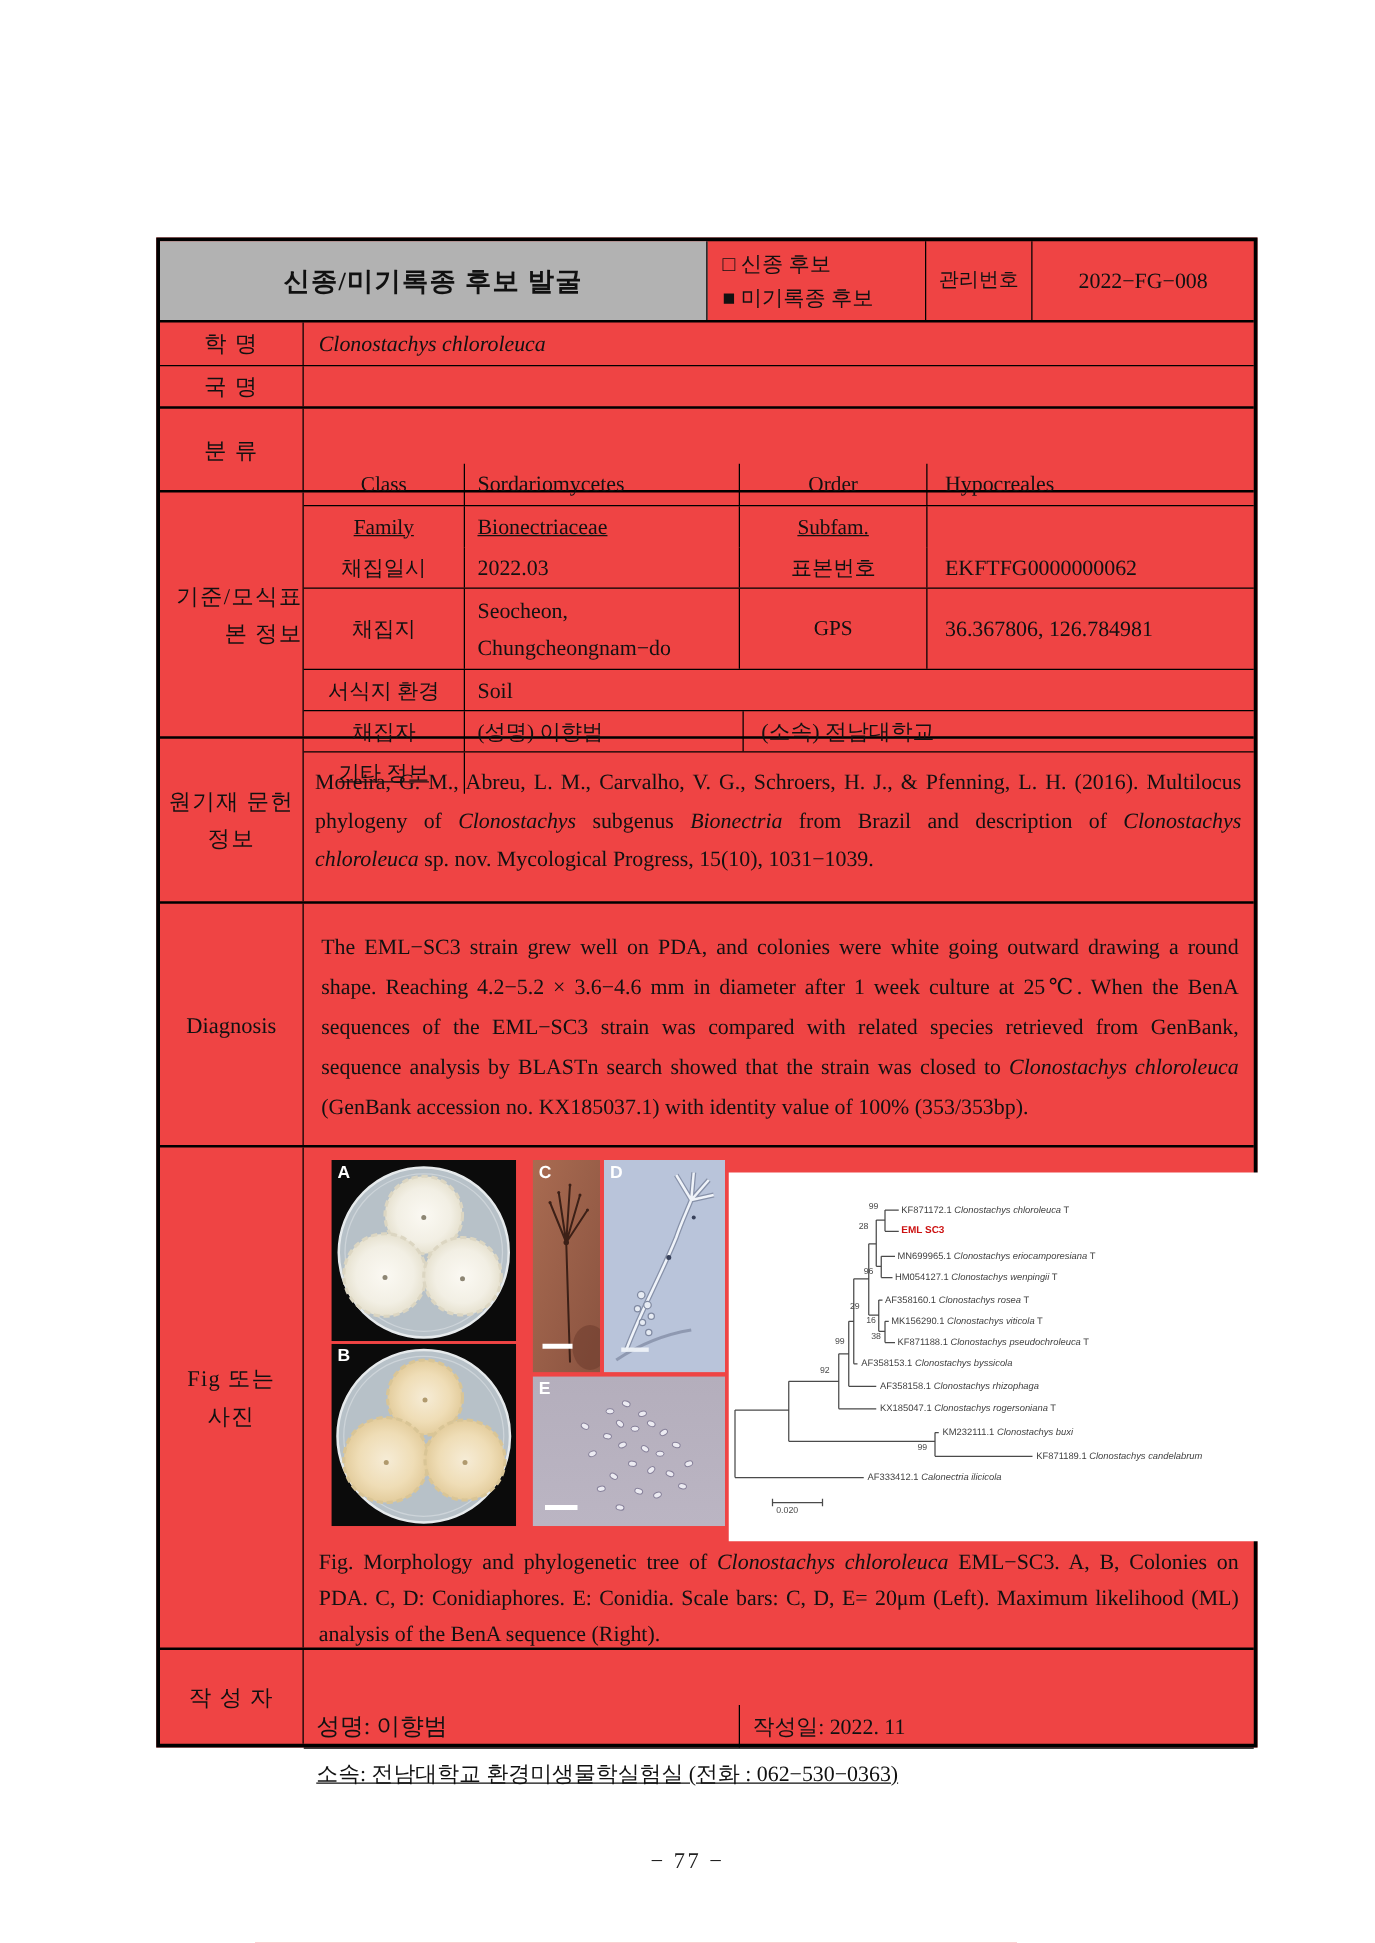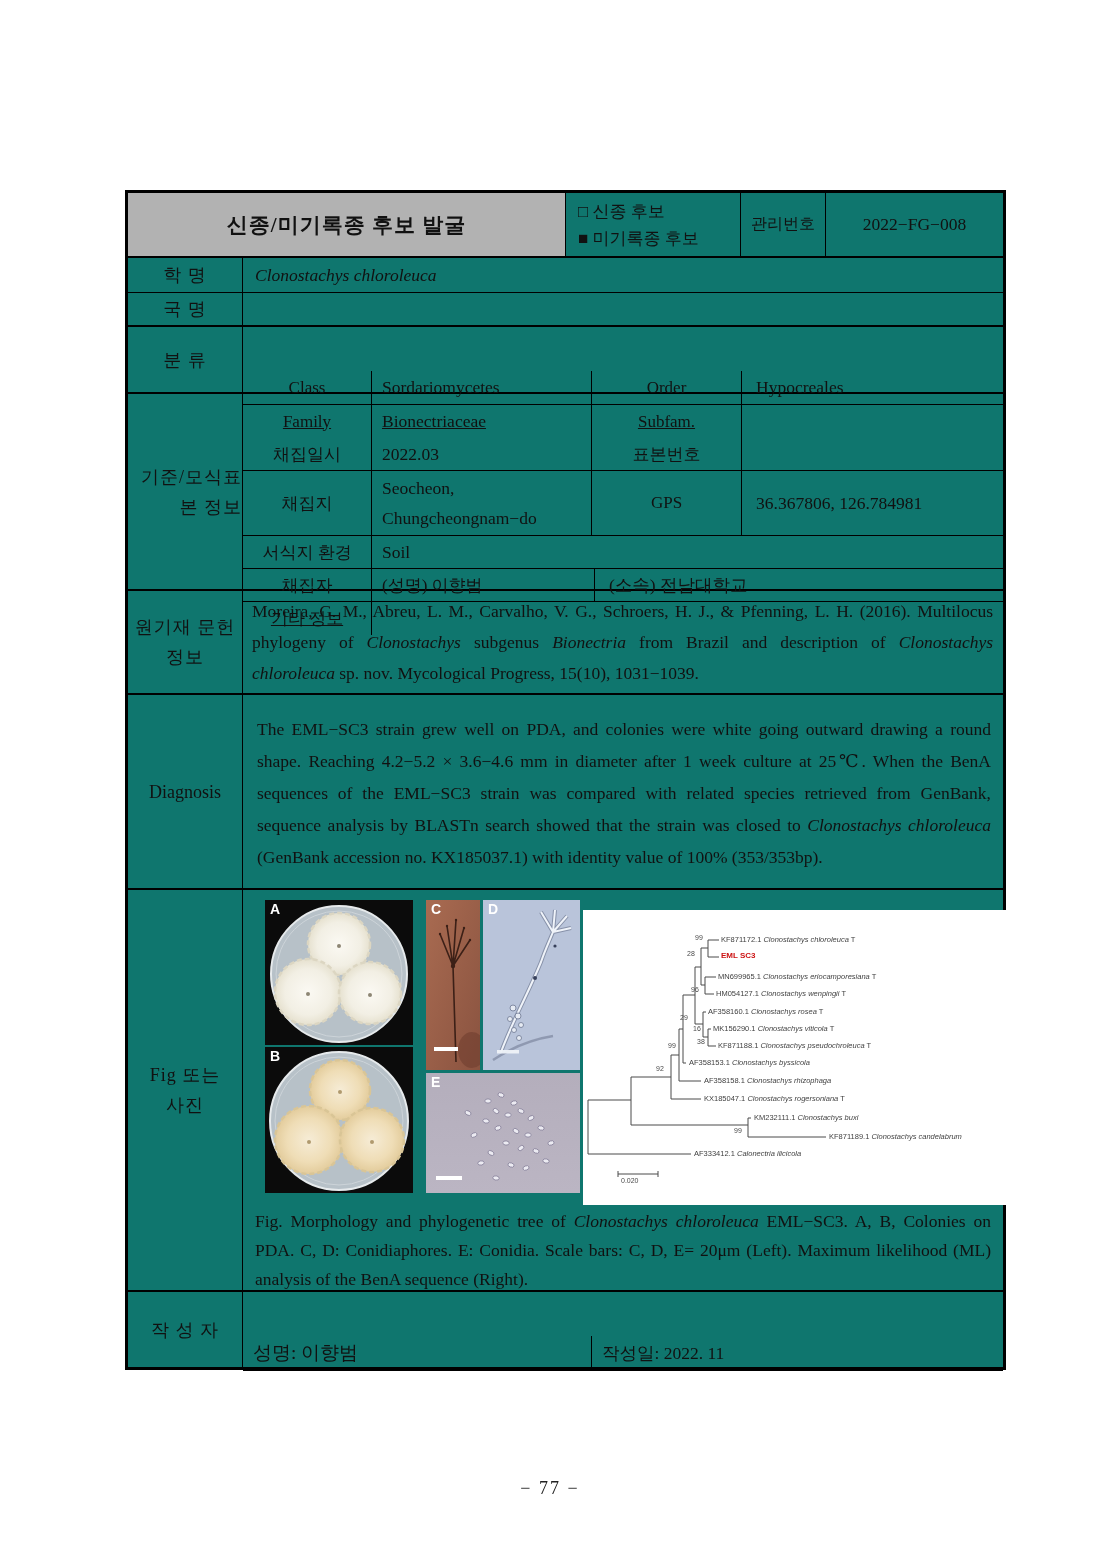--- a/index.html
+++ b/index.html
@@ -1,17 +1,17 @@
 <!DOCTYPE html>
 <html><head>
 <meta charset="utf-8">
 <style>
   html,body{margin:0;padding:0;background:#ffffff;}
   body{width:1100px;height:1554px;position:relative;font-family:"Liberation Serif","DejaVu Serif",serif;color:#111;}
-  .tbl{position:absolute;left:125px;top:190px;width:881px;border:3px solid #000;background:#0f766e;box-sizing:border-box;}
+  .tbl{position:absolute;left:125px;top:190px;width:881px;border:3px solid #000;background:#ef4444;box-sizing:border-box;}
   .row{display:flex;border-bottom:1px solid #000;box-sizing:border-box;align-items:stretch;}
   .row.sec{border-bottom-width:2px;}
   .row.last{border-bottom:none;}
   .cell{box-sizing:border-box;border-right:1px solid #000;display:flex;align-items:center;}
   .cell.endc{border-right:none;}
   .center{justify-content:center;text-align:center;}
   .lab{width:115px;flex:0 0 115px;font-size:18px;letter-spacing:1px;line-height:30px;}
   .content{flex:1;display:flex;flex-direction:column;margin-top:44px;}
   .subrow{display:flex;border-bottom:1px solid #000;box-sizing:border-box;flex:0 0 auto;}
   .subrow.lastsub{border-bottom:none;text-decoration:underline;}
@@ -91,20 +91,21 @@
   <div class="row sec" style="height:197px">
     <div class="cell lab center twoline" style="align-items:flex-end">
       <span>기준/모식표</span>
       <span>본 정보</span>
     </div>
     <div class="content">
       <div class="subrow" style="height:33px">
         <div class="cell c1 center">채집일시</div>
         <div class="cell c2">2022.03</div>
         <div class="cell c3 center">표본번호</div>
+        <div class="cell c4 endc">EKFTFG0000000062</div>
       </div>
       <div class="subrow" style="height:65px">
         <div class="cell c1 center">채집지</div>
         <div class="cell c2 twoline">
           <span>Seocheon,</span>
           <span>Chungcheongnam−do</span>
         </div>
         <div class="cell c3 center">GPS</div>
         <div class="cell c4 endc">36.367806, 126.784981</div>
       </div>
@@ -117,21 +118,21 @@
         <div class="cell" style="width:223px;flex:0 0 223px;font-size:17px;padding-left:10px">(성명) 이향범</div>
         <div class="cell c4 endc">(소속) 전남대학교</div>
       </div>
       <div class="subrow lastsub" style="height:33px">
         <div class="cell c1 center">기타 정보</div>
         <div class="cell c4 endc"></div>
       </div>
     </div>
   </div>
 
-  <div class="row sec" style="height:104px">
+  <div class="row sec" style="height:132px">
     <div class="cell lab center twoline" style="align-items:center">
       <span>원기재 문헌</span>
       <span>정보</span>
     </div>
     <div class="cell c4 endc" style="padding:0">
       <span class="paralit"><span>Moreira, G. M., Abreu, L. M., Carvalho, V. G., Schroers, H. J., &amp; Pfenning, L. H. (2016). Multilocus phylogeny of </span><span class="it">Clonostachys</span><span> subgenus </span><span class="it">Bionectria</span><span> from Brazil and description of </span><span class="it">Clonostachys chloroleuca</span><span> sp. nov. Mycological Progress, 15(10), 1031−1039.</span></span>
     </div>
   </div>
 
   <div class="row sec" style="height:195px">
@@ -323,18 +324,21 @@
     </div>
   </div>
 
   <div class="row last" style="height:75px">
     <div class="cell lab center">작 성 자</div>
     <div class="content">
       <div class="subrow" style="height:35px">
         <div class="cell a-name">성명: 이향범</div>
         <div class="cell a-date endc">작성일: 2022. 11</div>
       </div>
+      <div class="subrow lastsub" style="height:40px">
+        <div class="cell c4 endc" style="padding-left:10px">소속: 전남대학교 환경미생물학실험실 (전화 : 062−530−0363)</div>
+      </div>
     </div>
   </div>
 
 </div>
 
 <div class="pageno">− 77 −</div>
 
 </body></html>

